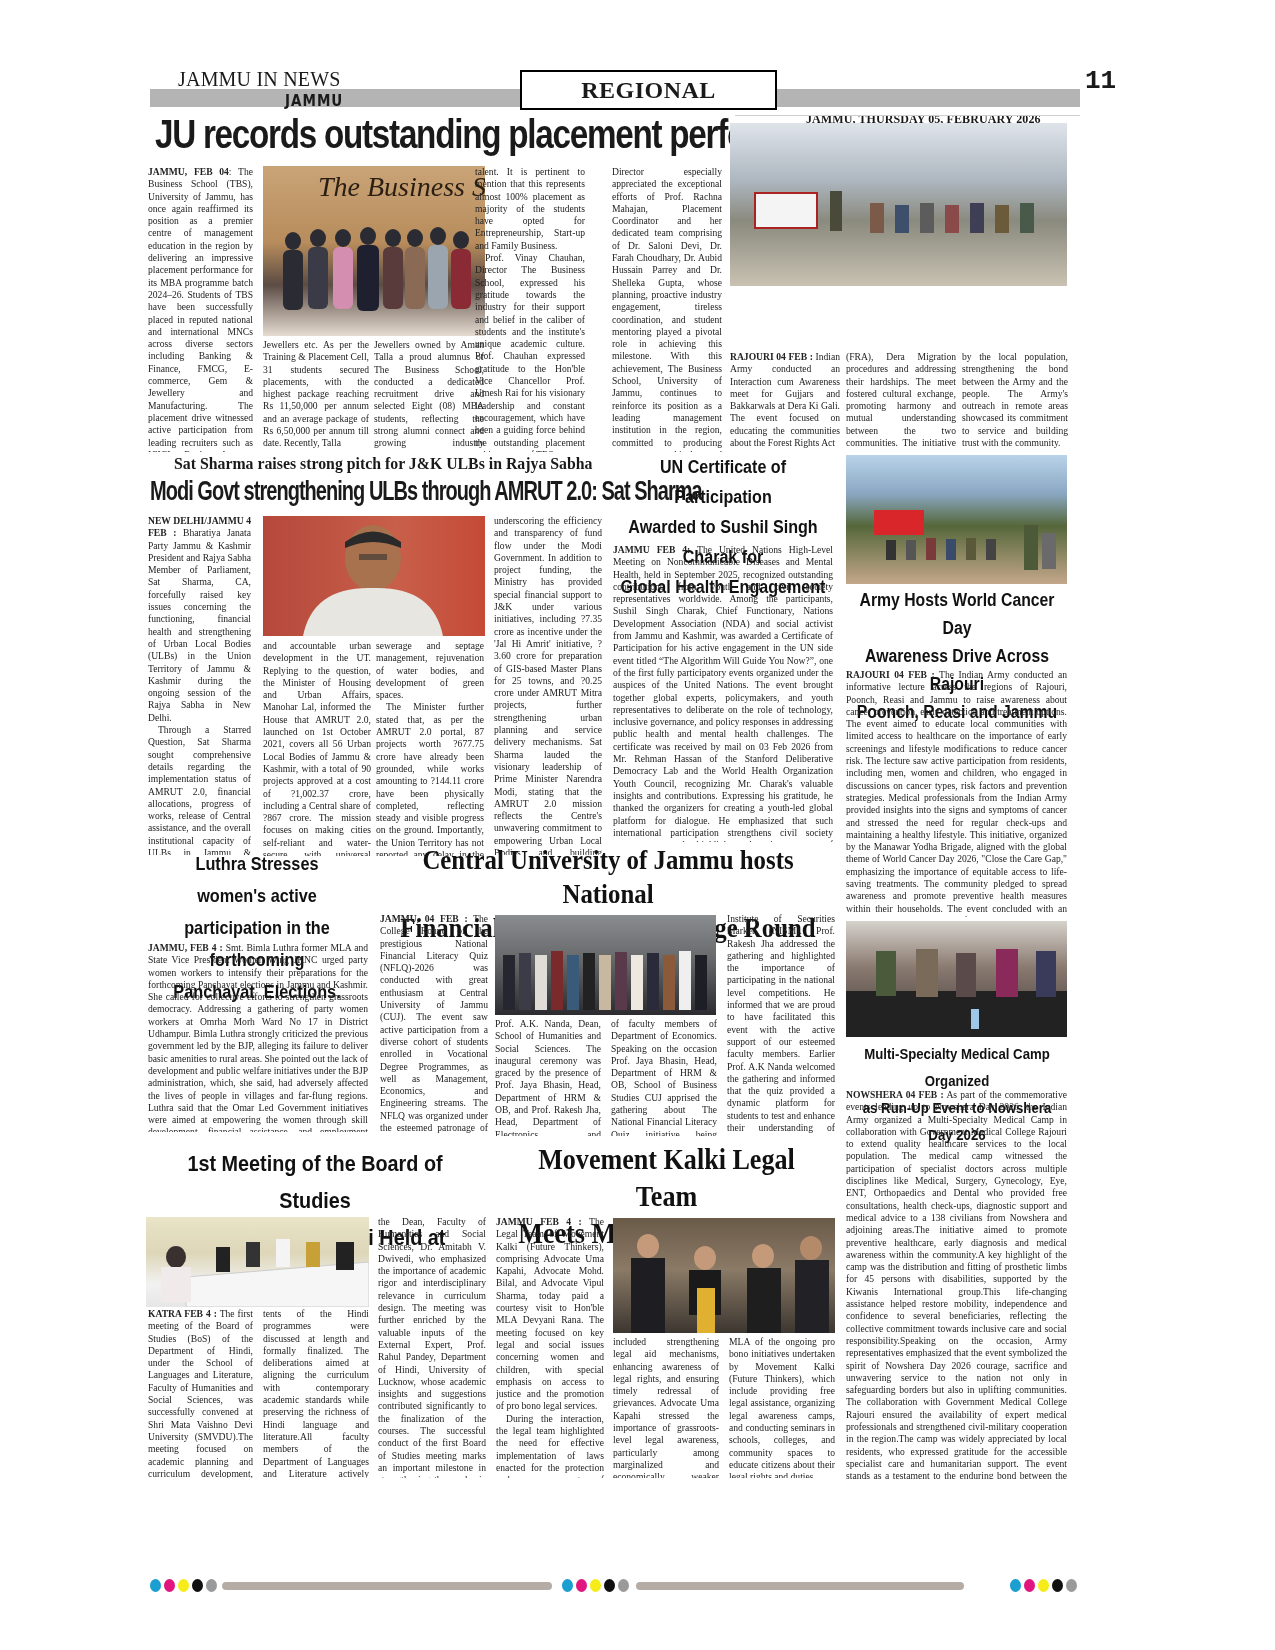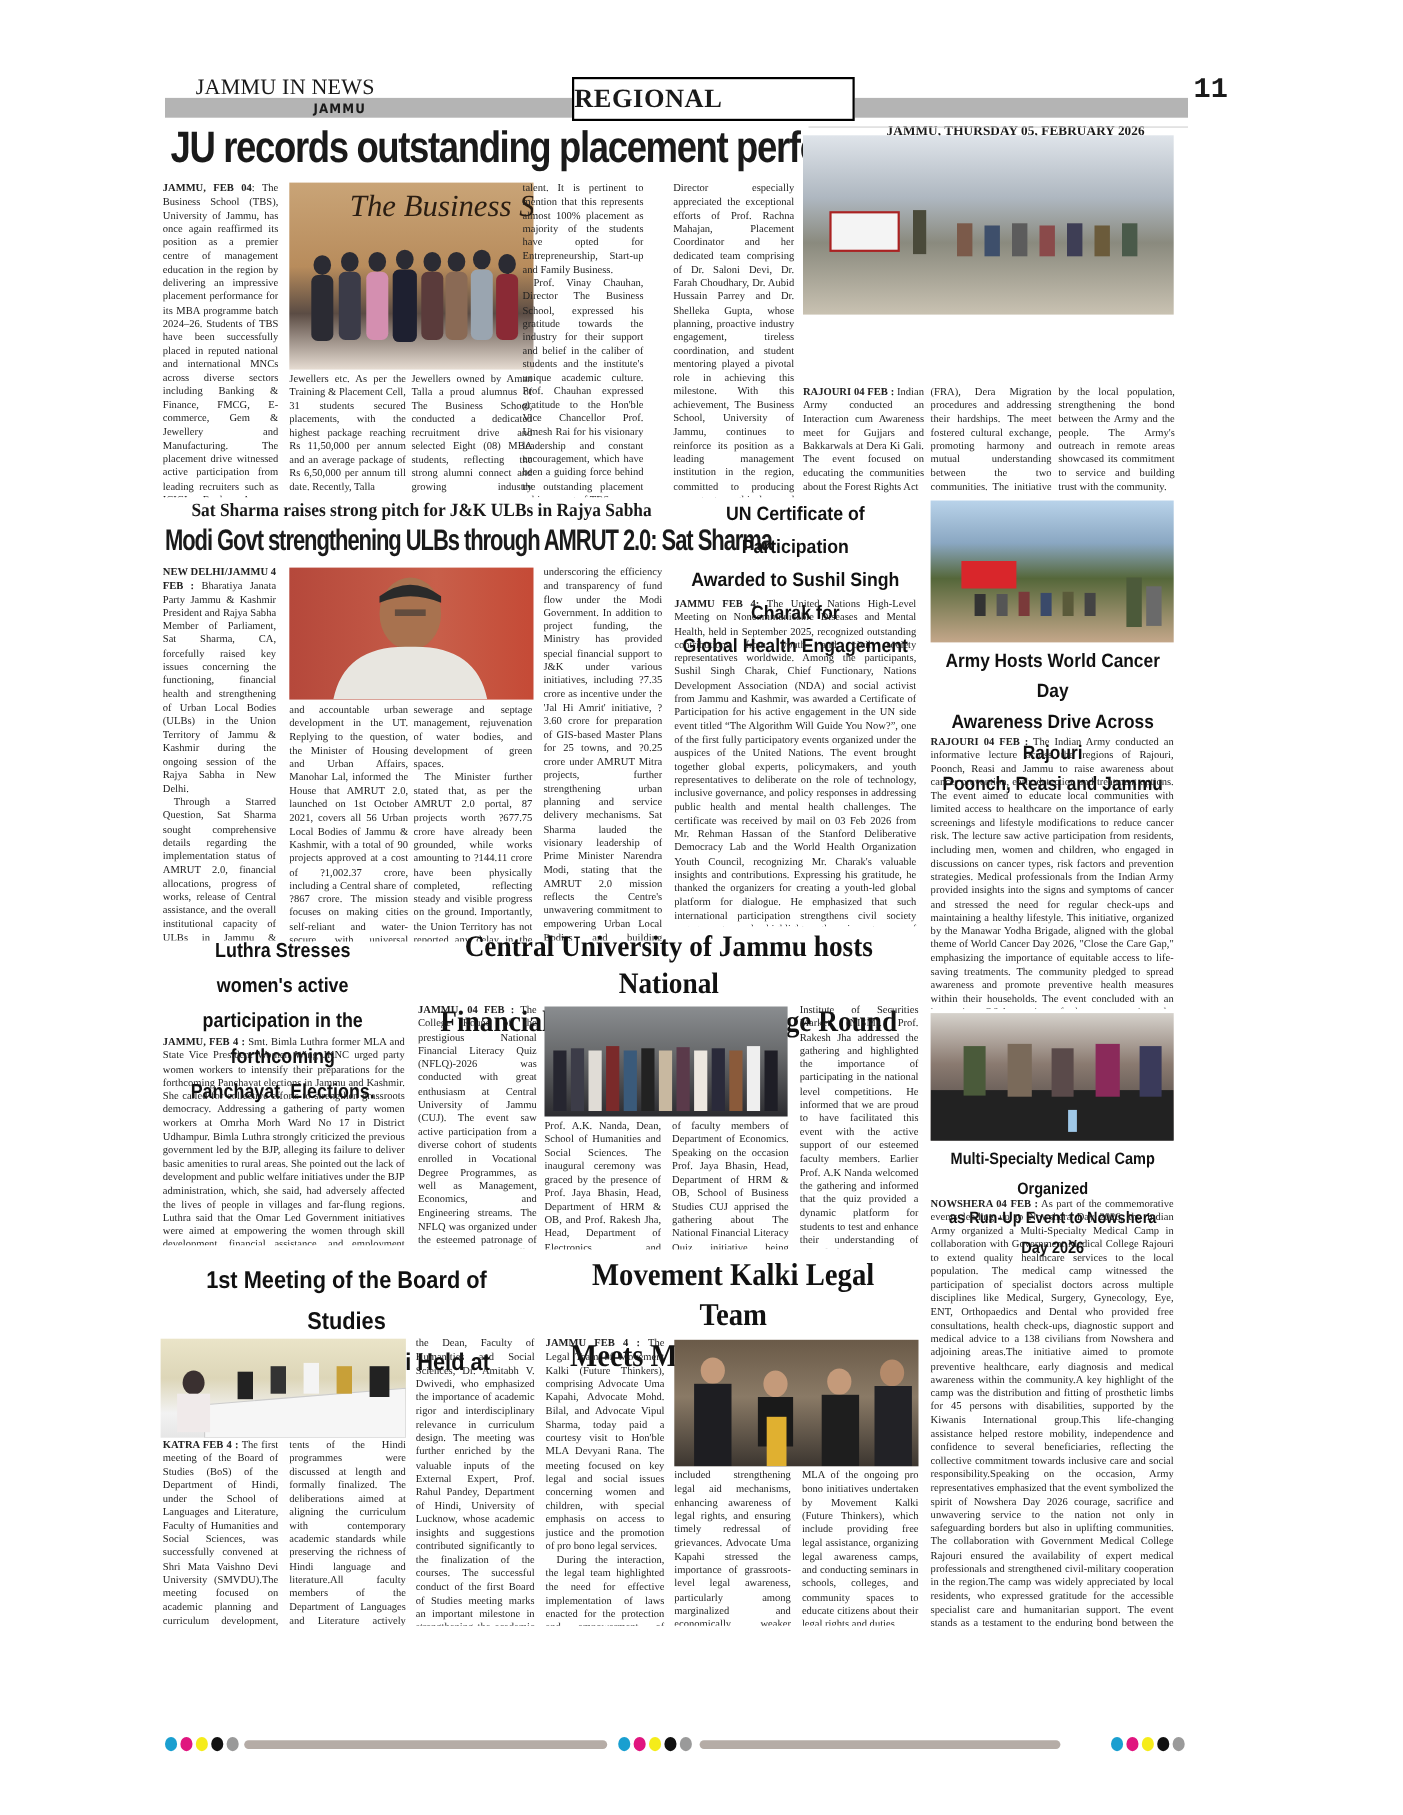--- a/index.html
+++ b/index.html
@@ -3,22 +3,22 @@
 <meta charset="utf-8">
 <style>
   * { box-sizing: border-box; margin: 0; padding: 0; }
   html, body { width: 1275px; height: 1650px; background: #ffffff; overflow: hidden; }
   body { position: relative; font-family: "Liberation Serif", serif; color: #1a1a1a; }
   .abs { position: absolute; }
 
   
   .mast-bar { position: absolute; left: 150px; top: 89px; width: 930px; height: 18px; background: #b4b4b4; }
   .mast-name { position: absolute; left: 178px; top: 68px; font-family: "Liberation Serif", serif; font-size: 20px; font-weight: normal; letter-spacing: 0.2px; }
-  .mast-city { position: absolute; left: 247px; top: 92px; font-family: "DejaVu Sans Condensed", "DejaVu Sans", sans-serif; font-size: 12px; font-weight: bold; letter-spacing: 1px; padding-left: 38px; }
-  .section-box { position: absolute; left: 520px; top: 70px; width: 257px; height: 40px; border: 2px solid #000; background: #fff; text-align: left; font-size: 24px; font-weight: bold; line-height: 36px; letter-spacing: 0.5px; }
+  .mast-city { position: absolute; left: 247px; top: 92px; font-family: "DejaVu Sans Condensed", "DejaVu Sans", sans-serif; font-size: 15px; font-weight: bold; letter-spacing: 1px; padding-left: 38px; }
+  .section-box { position: absolute; left: 520px; top: 70px; width: 257px; height: 40px; border: 2px solid #000; background: #fff; text-align: center; font-size: 24px; font-weight: bold; line-height: 36px; letter-spacing: 0.5px; }
   .mast-date { position: absolute; left: 806px; top: 92px; font-size: 12px; font-weight: bold; letter-spacing: 0.1px; margin-top: 20px; }
   .page-num { position: absolute; left: 1085px; top: 66px; font-size: 26px; font-weight: bold; font-family: Liberation Mono, monospace; }
 
   
   .hl-condensed { font-family: "Liberation Sans", sans-serif; font-weight: bold; transform-origin: left top; white-space: nowrap; letter-spacing: -1px; }
   .hl-sans { font-family: "Liberation Sans", sans-serif; font-weight: bold; text-align: center; color: #111; }
   .hl-serif { font-family: "Liberation Serif", serif; font-weight: bold; text-align: center; color: #111; }
 
   
   .col { position: absolute; font-size: 9.6px; line-height: 12.3px; text-align: justify; hyphens: auto; color: #222; overflow: hidden; }

